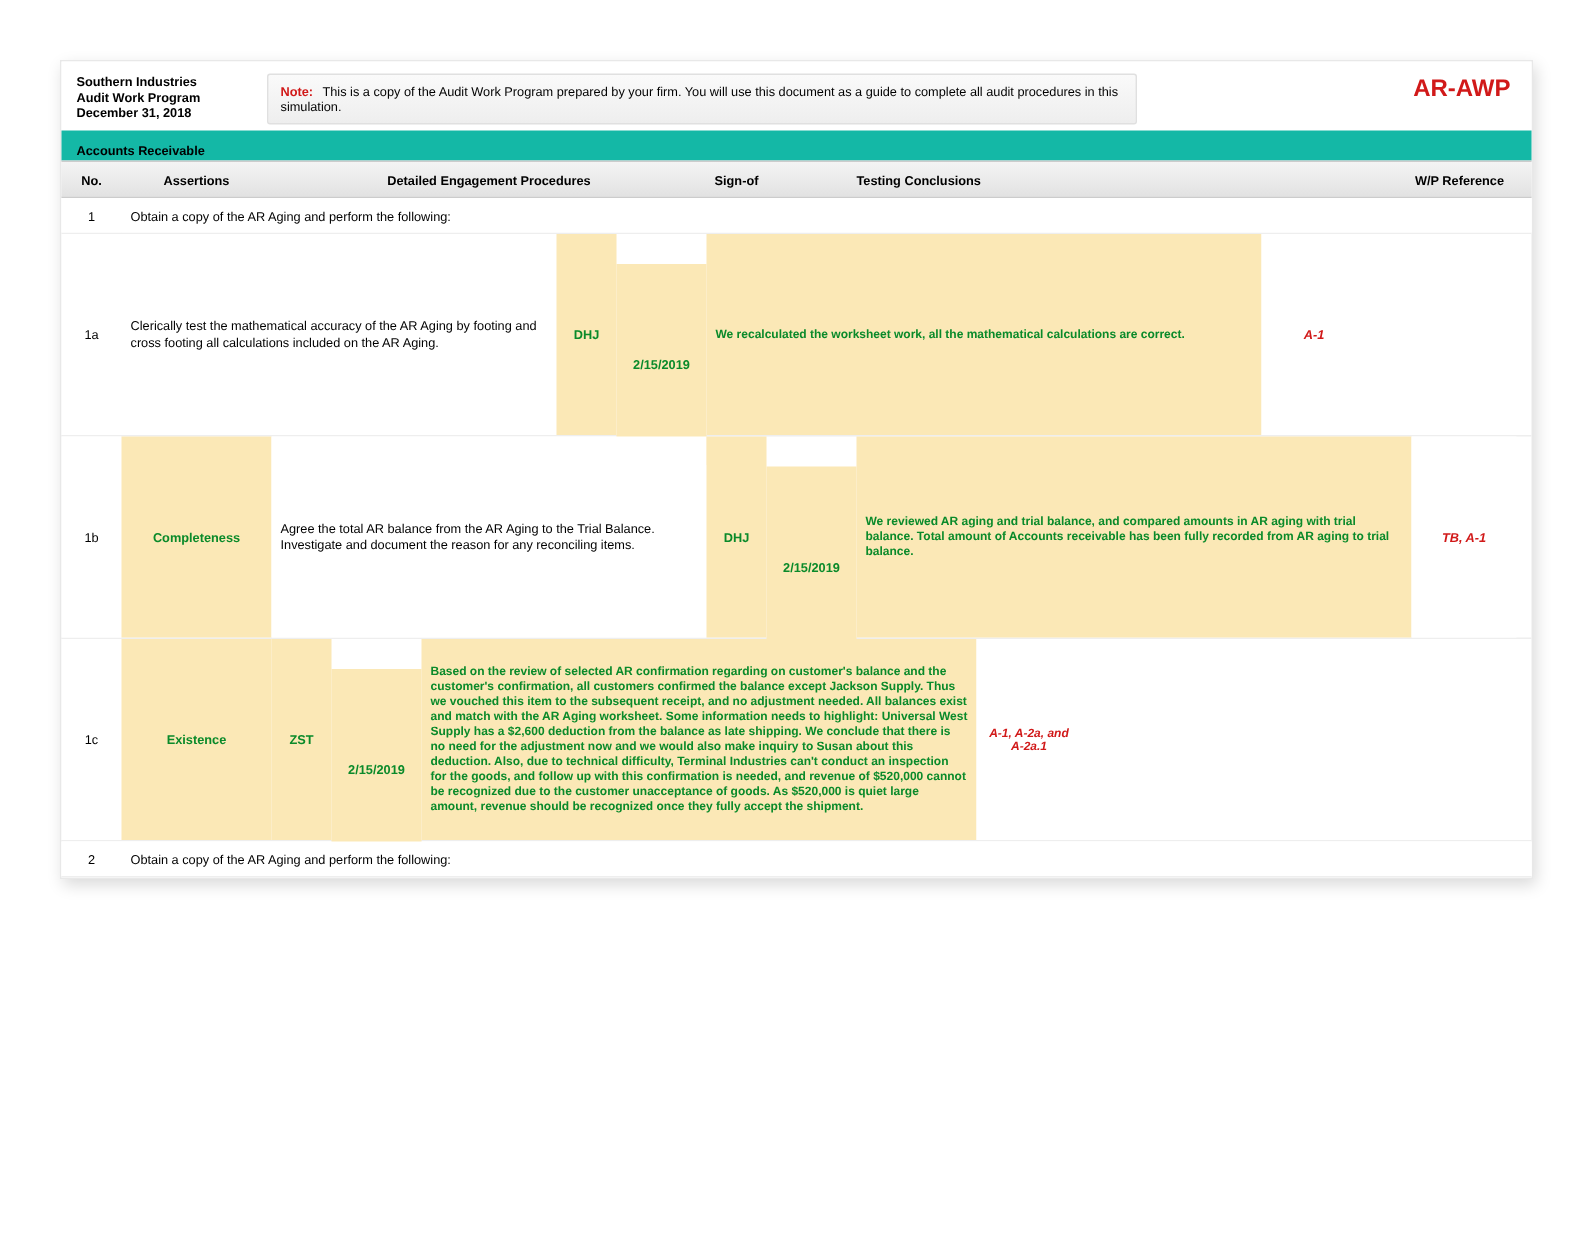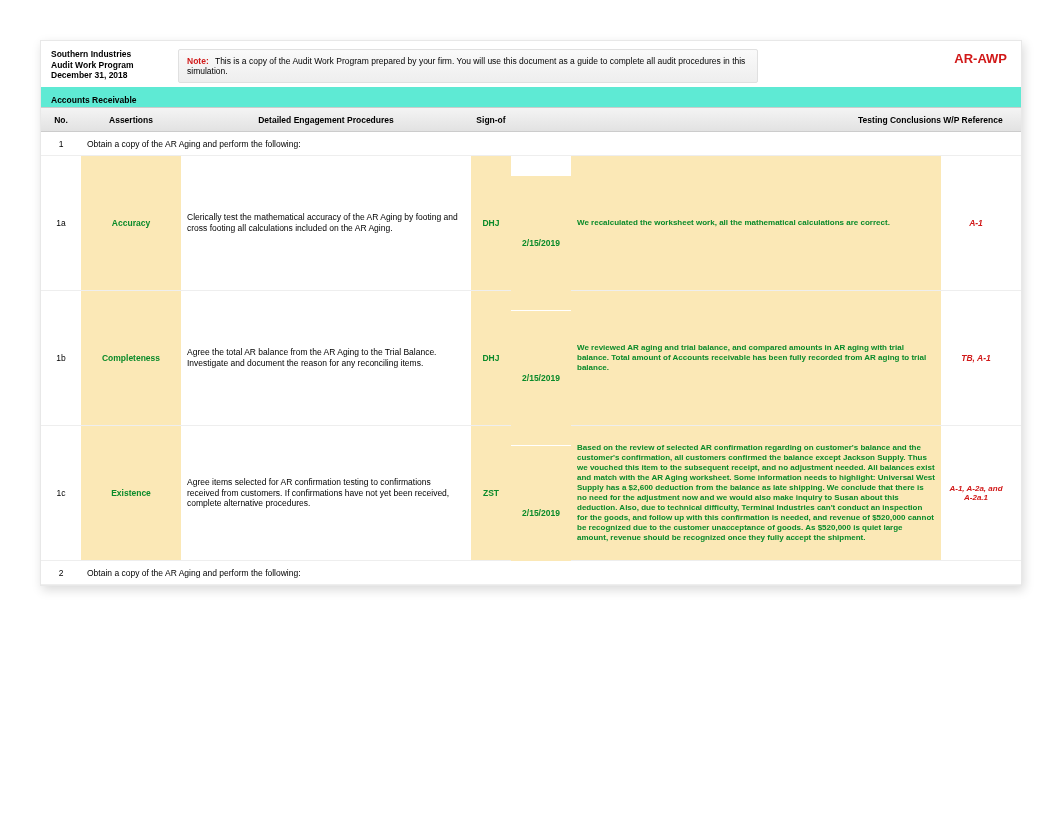--- a/index.html
+++ b/index.html
@@ -44,42 +44,42 @@
     margin-right: 20px;
     max-width: 580px;
   }
   .note-label { color: #d11919; font-weight: bold; margin-right: 4px; }
   .doc-code {
     position: absolute;
     top: 10px;
     right: 14px;
     color: #d11919;
     font-weight: bold;
-    font-size: 13px;
+    font-size: 16px;
   }
   .section-title {
     font-weight: bold;
     padding: 8px 0 2px 10px;
-    background: #5eead4;
+    background: #14b8a6;
   }
   .thead-row {
     display: flex;
     align-items: center;
     font-weight: bold;
     background: linear-gradient(#f4f4f4,#e2e2e2);
     border-top: 1px solid #ccc;
     border-bottom: 1px solid #ccc;
     height: 25px;
   }
   .col-no { width: 40px; text-align: center; }
   .col-assert { width: 100px; text-align: center; }
   .col-proc { width: 290px; text-align: center; }
   .col-sign { width: 40px; text-align: center; }
   .col-date { width: 60px; text-align: center; margin-top: 40px; }
-  .col-conc { width: 370px; text-align: right; }
+  .col-conc { width: 370px; text-align: left; }
   .col-wp { width: 70px; text-align: center; padding-right:6px; }
 
   .data-row {
     display: flex;
     align-items: center;
     border-bottom: 1px solid #eee;
   }
   .intro-row { height: 24px; background: #fff; }
 
   .tall-row { height: 135px; }
@@ -126,42 +126,40 @@
       <div class="col-wp">W/P Reference</div>
     </div>
 
     <div class="data-row intro-row">
       <div class="cell col-no white">1</div>
       <div class="cell cell-left white" style="flex:1">Obtain a copy of the AR Aging and perform the following:</div>
     </div>
 
     <div class="data-row tall-row">
       <div class="cell col-no white">1a</div>
-      <div class="cell col-assert yellow green-text">Accuracy</div>
       <div class="cell col-proc cell-left white proc-text">Clerically test the mathematical accuracy of the AR Aging by footing and cross footing all calculations included on the AR Aging.</div>
       <div class="cell col-sign yellow green-text">DHJ</div>
       <div class="cell col-date yellow green-text">2/15/2019</div>
       <div class="cell col-conc cell-left yellow green-text conc-text">We recalculated the worksheet work, all the mathematical calculations are correct.</div>
       <div class="cell col-wp red-text white">A-1</div>
     </div>
 
     <div class="data-row tall-row">
       <div class="cell col-no white">1b</div>
       <div class="cell col-assert yellow green-text">Completeness</div>
       <div class="cell col-proc cell-left white proc-text">Agree the total AR balance from the AR Aging to the Trial Balance.  Investigate and document the reason for any reconciling items.</div>
       <div class="cell col-sign yellow green-text">DHJ</div>
       <div class="cell col-date yellow green-text">2/15/2019</div>
       <div class="cell col-conc cell-left yellow green-text conc-text">We reviewed AR aging and trial balance, and compared amounts in AR aging with trial balance. Total amount of Accounts receivable has been fully recorded from AR aging to trial balance.</div>
       <div class="cell col-wp red-text white">TB, A-1</div>
     </div>
 
     <div class="data-row tall-row">
       <div class="cell col-no white">1c</div>
       <div class="cell col-assert yellow green-text">Existence</div>
-      <div class="cell col-proc cell-left white proc-text">Agree items selected for AR confirmation testing to confirmations received from customers.  If confirmations have not yet been received, complete alternative procedures.</div>
       <div class="cell col-sign yellow green-text">ZST</div>
       <div class="cell col-date yellow green-text">2/15/2019</div>
       <div class="cell col-conc cell-left yellow green-text conc-text">Based on the review of selected AR confirmation regarding on customer's balance and the customer's confirmation, all customers confirmed the balance except Jackson Supply. Thus we vouched this item to the subsequent receipt, and no adjustment needed. All balances exist and match with the AR Aging worksheet. Some information needs to highlight: Universal West Supply has a $2,600 deduction from the balance as late shipping. We conclude that there is no need for the adjustment now and we would also make inquiry to Susan about this deduction. Also, due to technical difficulty, Terminal Industries can't conduct an inspection for the goods, and follow up with this confirmation is needed, and revenue of $520,000 cannot be recognized due to the customer unacceptance of goods. As $520,000 is quiet large amount, revenue should be recognized once they fully accept the shipment.</div>
       <div class="cell col-wp red-text white cell-right" style="font-size:8px">A-1, A-2a, and A-2a.1</div>
     </div>
 
     <div class="data-row intro-row">
       <div class="cell col-no white">2</div>
       <div class="cell cell-left white" style="flex:1">Obtain a copy of the AR Aging and perform the following:</div>
     </div>

